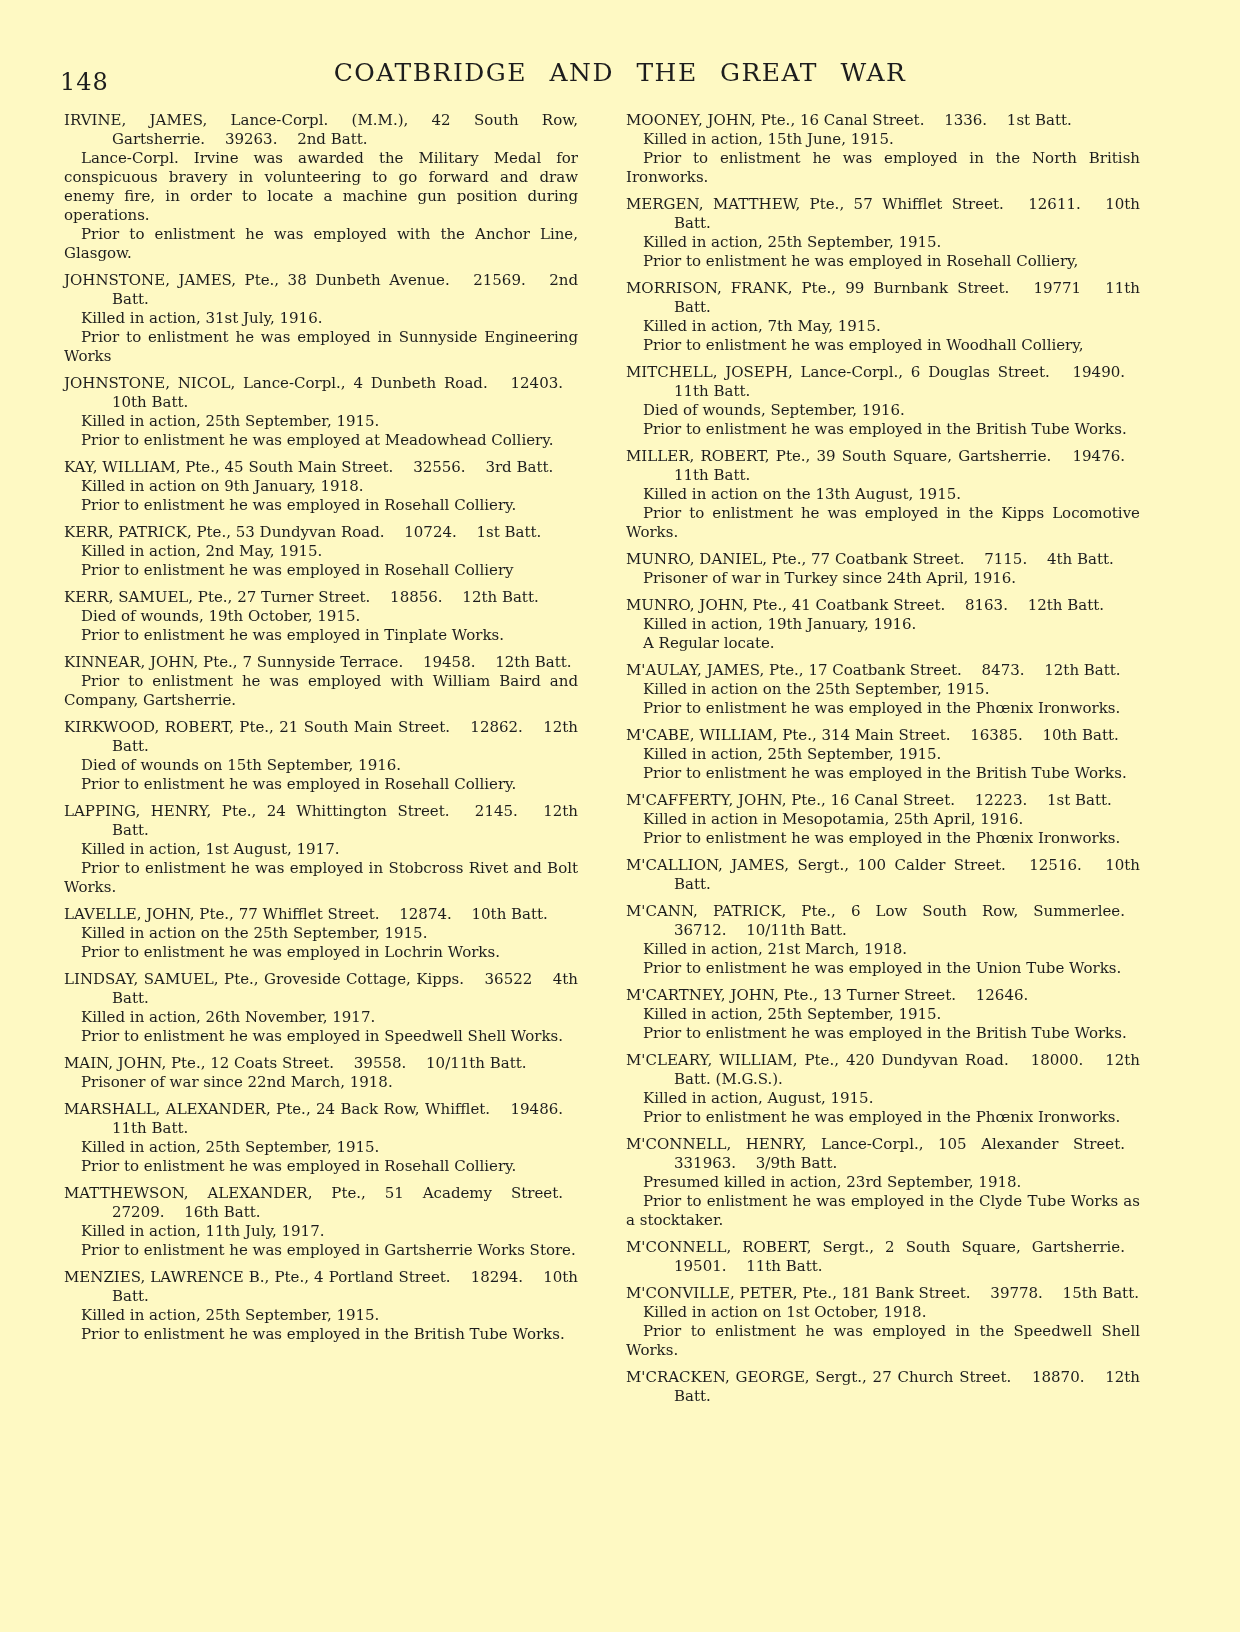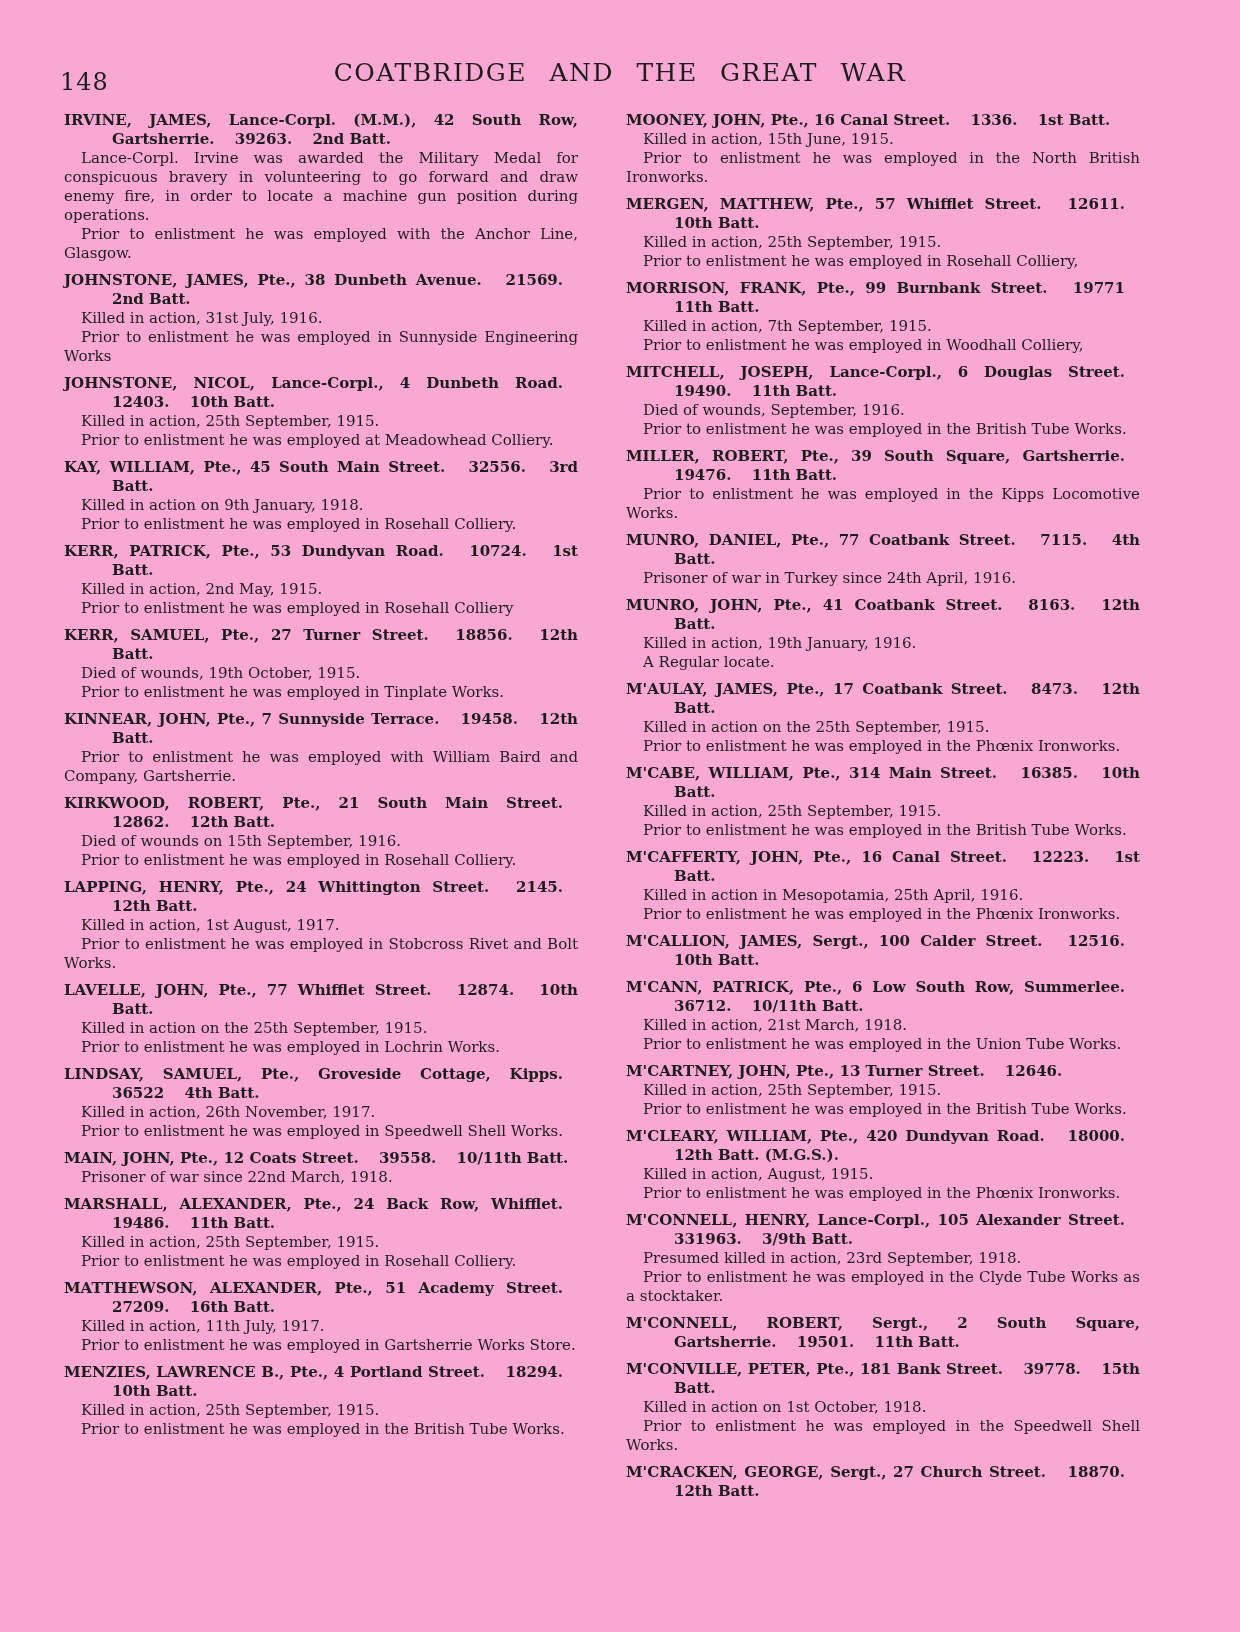--- a/index.html
+++ b/index.html
@@ -4,21 +4,21 @@
 <style>
   html, body {
     margin: 0;
     padding: 0;
     background: #ffffff;
   }
   .page {
     position: relative;
     width: 1240px;
     height: 1632px;
-    background: #f9a8d4;
+    background: #fef9c3;
     color: #1d1d1d;
     font-family: "DejaVu Serif", "Liberation Serif", serif;
     overflow: hidden;
   }
   .pageno {
     position: absolute;
     left: 60px;
     top: 68px;
     font-size: 24px;
     font-weight: 400;
@@ -43,21 +43,20 @@
     min-width: 0;
     font-size: 15px;
     line-height: 19px;
     text-align: justify;
   }
   .entry { margin: 0 0 8px 0; }
   .entry p { margin: 0; }
   .entry .head {
     padding-left: 48px;
     text-indent: -48px;
-    font-weight: bold;
   }
   .entry .detail {
     text-indent: 17px;
   }
 </style>
 </head>
 <body>
 
 <div class="page">
   <div class="pageno">148</div>
@@ -144,30 +143,31 @@
           <p class="detail">Killed in action, 15th June, 1915.</p>
           <p class="detail">Prior to enlistment he was employed in the North British Ironworks.</p>
         </div>
         <div class="entry">
           <p class="head">MERGEN, MATTHEW, Pte., 57 Whifflet Street.  12611.  10th Batt.</p>
           <p class="detail">Killed in action, 25th September, 1915.</p>
           <p class="detail">Prior to enlistment he was employed in Rosehall Colliery,</p>
         </div>
         <div class="entry">
           <p class="head">MORRISON, FRANK, Pte., 99 Burnbank Street.  19771  11th Batt.</p>
-          <p class="detail">Killed in action, 7th September, 1915.</p>
+          <p class="detail">Killed in action, 7th May, 1915.</p>
           <p class="detail">Prior to enlistment he was employed in Woodhall Colliery,</p>
         </div>
         <div class="entry">
           <p class="head">MITCHELL, JOSEPH, Lance-Corpl., 6 Douglas Street.  19490.  11th Batt.</p>
           <p class="detail">Died of wounds, September, 1916.</p>
           <p class="detail">Prior to enlistment he was employed in the British Tube Works.</p>
         </div>
         <div class="entry">
           <p class="head">MILLER, ROBERT, Pte., 39 South Square, Gartsherrie.  19476.  11th Batt.</p>
+          <p class="detail">Killed in action on the 13th August, 1915.</p>
           <p class="detail">Prior to enlistment he was employed in the Kipps Locomotive Works.</p>
         </div>
         <div class="entry">
           <p class="head">MUNRO, DANIEL, Pte., 77 Coatbank Street.  7115.  4th Batt.</p>
           <p class="detail">Prisoner of war in Turkey since 24th April, 1916.</p>
         </div>
         <div class="entry">
           <p class="head">MUNRO, JOHN, Pte., 41 Coatbank Street.  8163.  12th Batt.</p>
           <p class="detail">Killed in action, 19th January, 1916.</p>
           <p class="detail">A Regular locate.</p>

